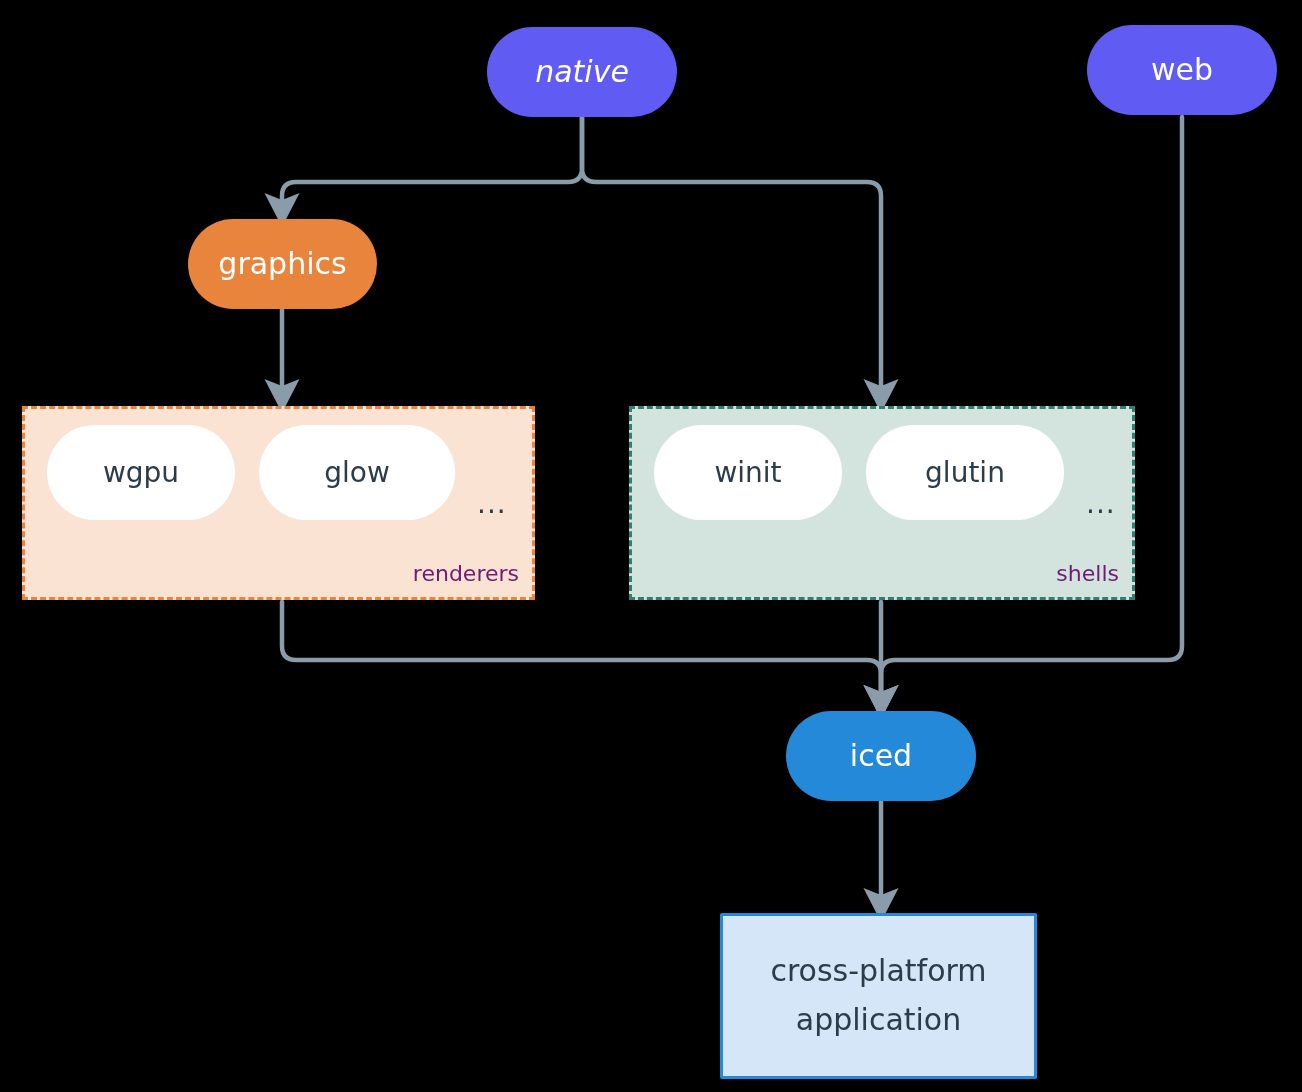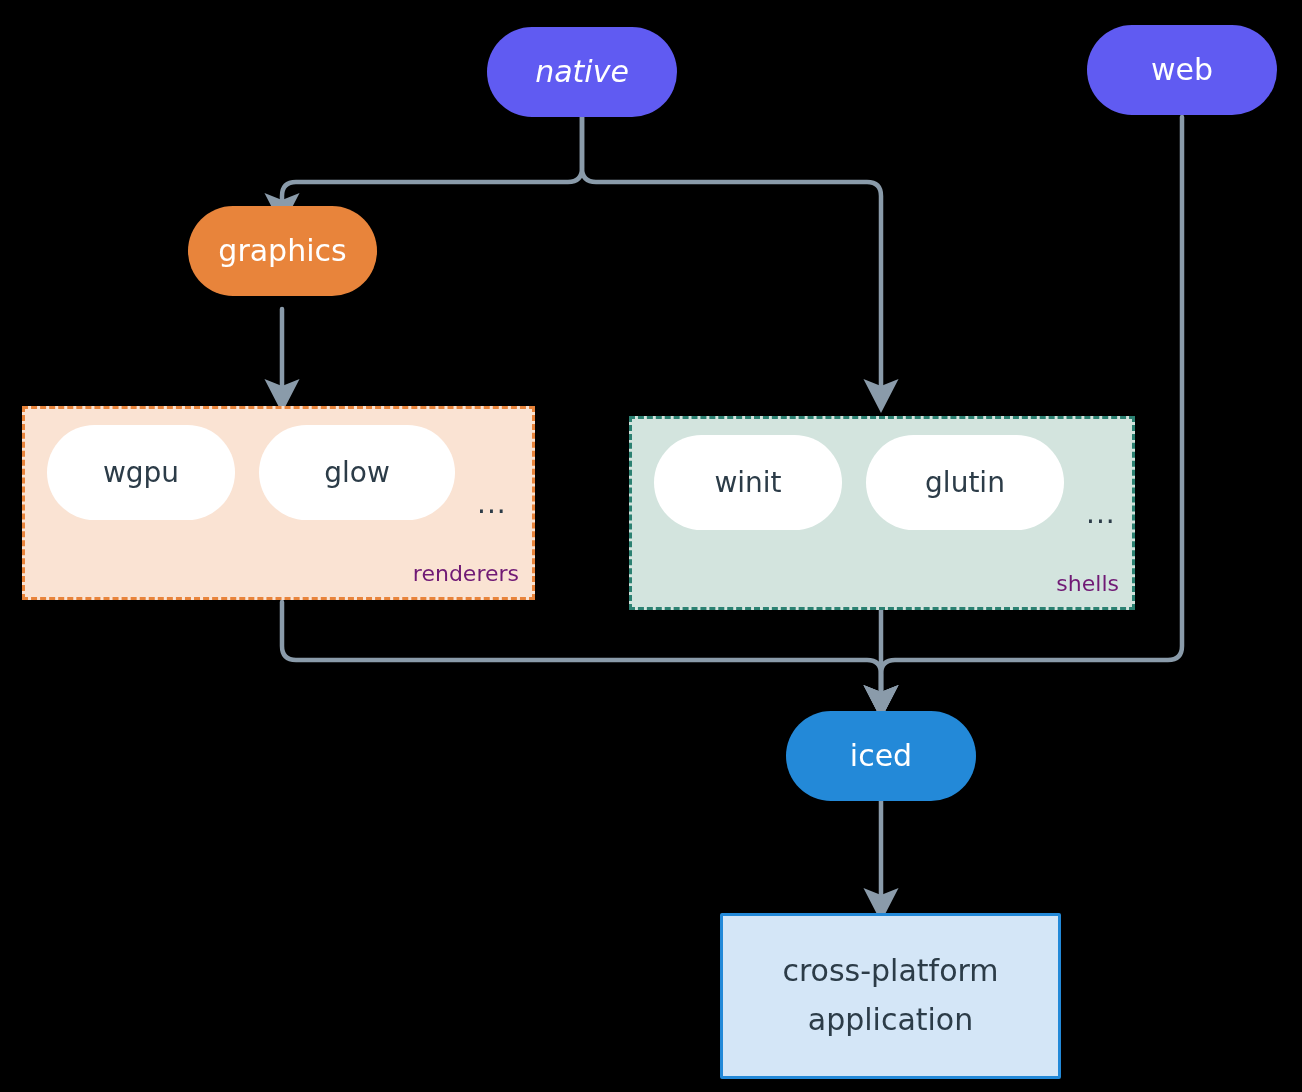--- a/index.html
+++ b/index.html
@@ -53,21 +53,21 @@
   }
   .node-web {
     left: 1087px;
     top: 25px;
     width: 190px;
     height: 90px;
     background: #605BF2;
   }
   .node-graphics {
     left: 188px;
-    top: 206px;
+    top: 219px;
     width: 189px;
     height: 90px;
     background: #E8843B;
     text-align: center;
   }
   .node-iced {
     left: 786px;
     top: 711px;
     width: 190px;
     height: 90px;
@@ -86,21 +86,21 @@
   .group-renderers {
     left: 22px;
     top: 406px;
     width: 513px;
     height: 194px;
     background: #FAE3D3;
     border: 3px dashed #E8843B;
   }
   .group-shells {
     left: 629px;
-    top: 416px;
+    top: 406px;
     width: 506px;
     height: 194px;
     background: #D3E4DE;
     border: 3px dashed #2C8172;
   }
   .group-label {
     position: absolute;
     right: 13px;
     bottom: 11px;
     font-size: 22px;
@@ -139,21 +139,21 @@
     color: #2C3C48;
     padding-left: 8px;
     letter-spacing: 1px;
     white-space: nowrap;
   }
 
   
   .node-app {
     left: 720px;
     top: 913px;
-    width: 341px;
+    width: 317px;
     height: 166px;
     background: #D4E6F7;
     border: 3px solid #2389D8;
     border-radius: 2px;
     flex-direction: column;
   }
   .app-label {
     color: #2C3C48;
     font-size: 30px;
     line-height: 1.62;

